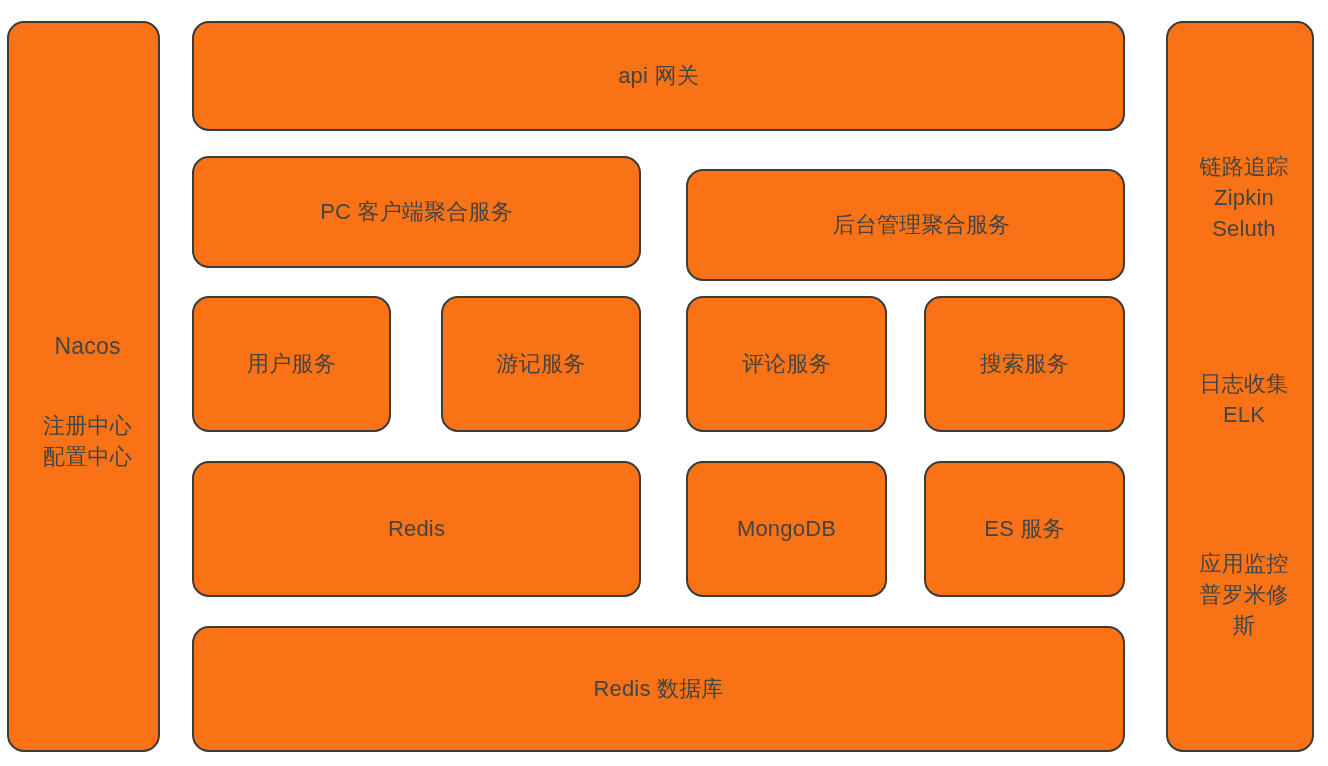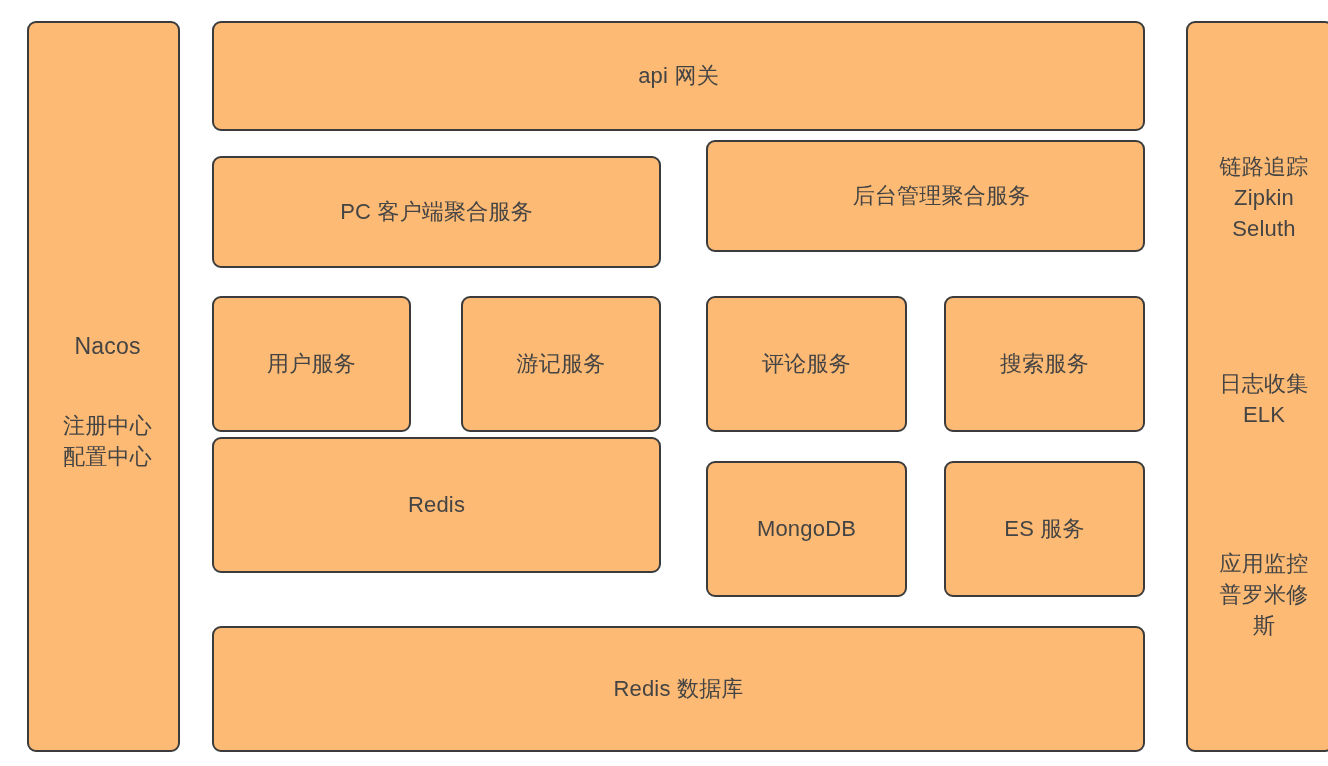--- a/index.html
+++ b/index.html
@@ -14,33 +14,32 @@
   #diagram {
     position: relative;
     width: 1328px;
     height: 766px;
     background: #ffffff;
     overflow: hidden;
   }
   .node {
     position: absolute;
     box-sizing: border-box;
-    background: #fdba74;
+    background: #f97316;
     border: 2px solid #3b3b3b;
-    border-radius: 9px;
+    border-radius: 17px;
     display: flex;
     flex-direction: column;
     align-items: center;
     justify-content: center;
     text-align: center;
     line-height: 1.38;
     color: #444444;
     font-size: 22px;
     letter-spacing: 0.2px;
-    margin-left: 20px;
   }
   .node .label {
     display: block;
     white-space: pre-line;
   }
   
   .side-panel {
     justify-content: flex-start;
   }
   .side-block {
@@ -54,28 +53,28 @@
     white-space: pre-line;
   }
 
   
   #panel-left    { left: 7px;    top: 21px;  width: 153px; height: 731px; }
   #panel-right   { left: 1166px; top: 21px;  width: 148px; height: 731px; }
 
   #node-gateway  { left: 192px;  top: 21px;  width: 933px; height: 110px; }
 
   #node-pc-agg   { left: 192px;  top: 156px; width: 449px; height: 112px; }
-  #node-admin-agg{ left: 686px;  top: 140px; width: 439px; height: 112px; padding-left: 32px; }
+  #node-admin-agg{ left: 686px;  top: 169px; width: 439px; height: 112px; padding-left: 32px; }
 
   #node-user     { left: 192px;  top: 296px; width: 199px; height: 136px; }
   #node-travel   { left: 441px;  top: 296px; width: 200px; height: 136px; }
   #node-comment  { left: 686px;  top: 296px; width: 201px; height: 136px; }
   #node-search   { left: 924px;  top: 296px; width: 201px; height: 136px; }
 
-  #node-redis    { left: 192px;  top: 437px; width: 449px; height: 136px; }
+  #node-redis    { left: 192px;  top: 461px; width: 449px; height: 136px; }
   #node-mongodb  { left: 686px;  top: 461px; width: 201px; height: 136px; }
   #node-es       { left: 924px;  top: 461px; width: 201px; height: 136px; }
 
   #node-mysql    { left: 192px;  top: 626px; width: 933px; height: 126px; }
 
   
   #nacos-title   { top: 307px; font-size: 23px; }
   #nacos-sub     { top: 387px; }
 
   

